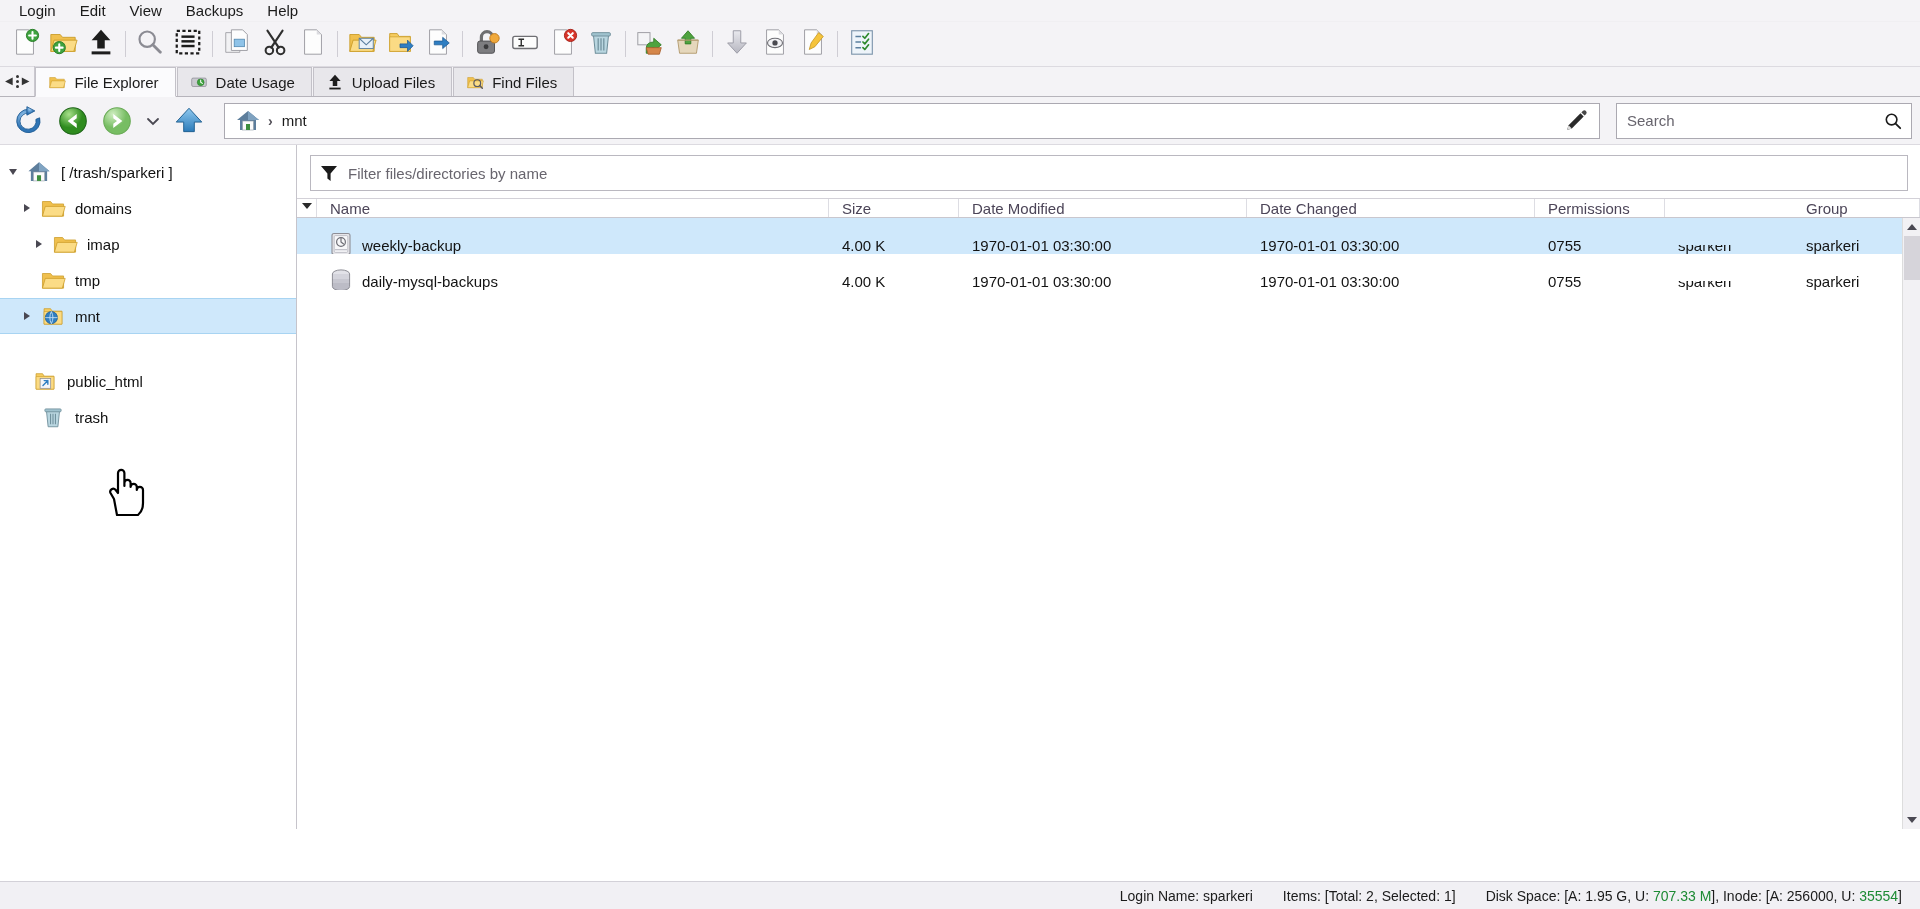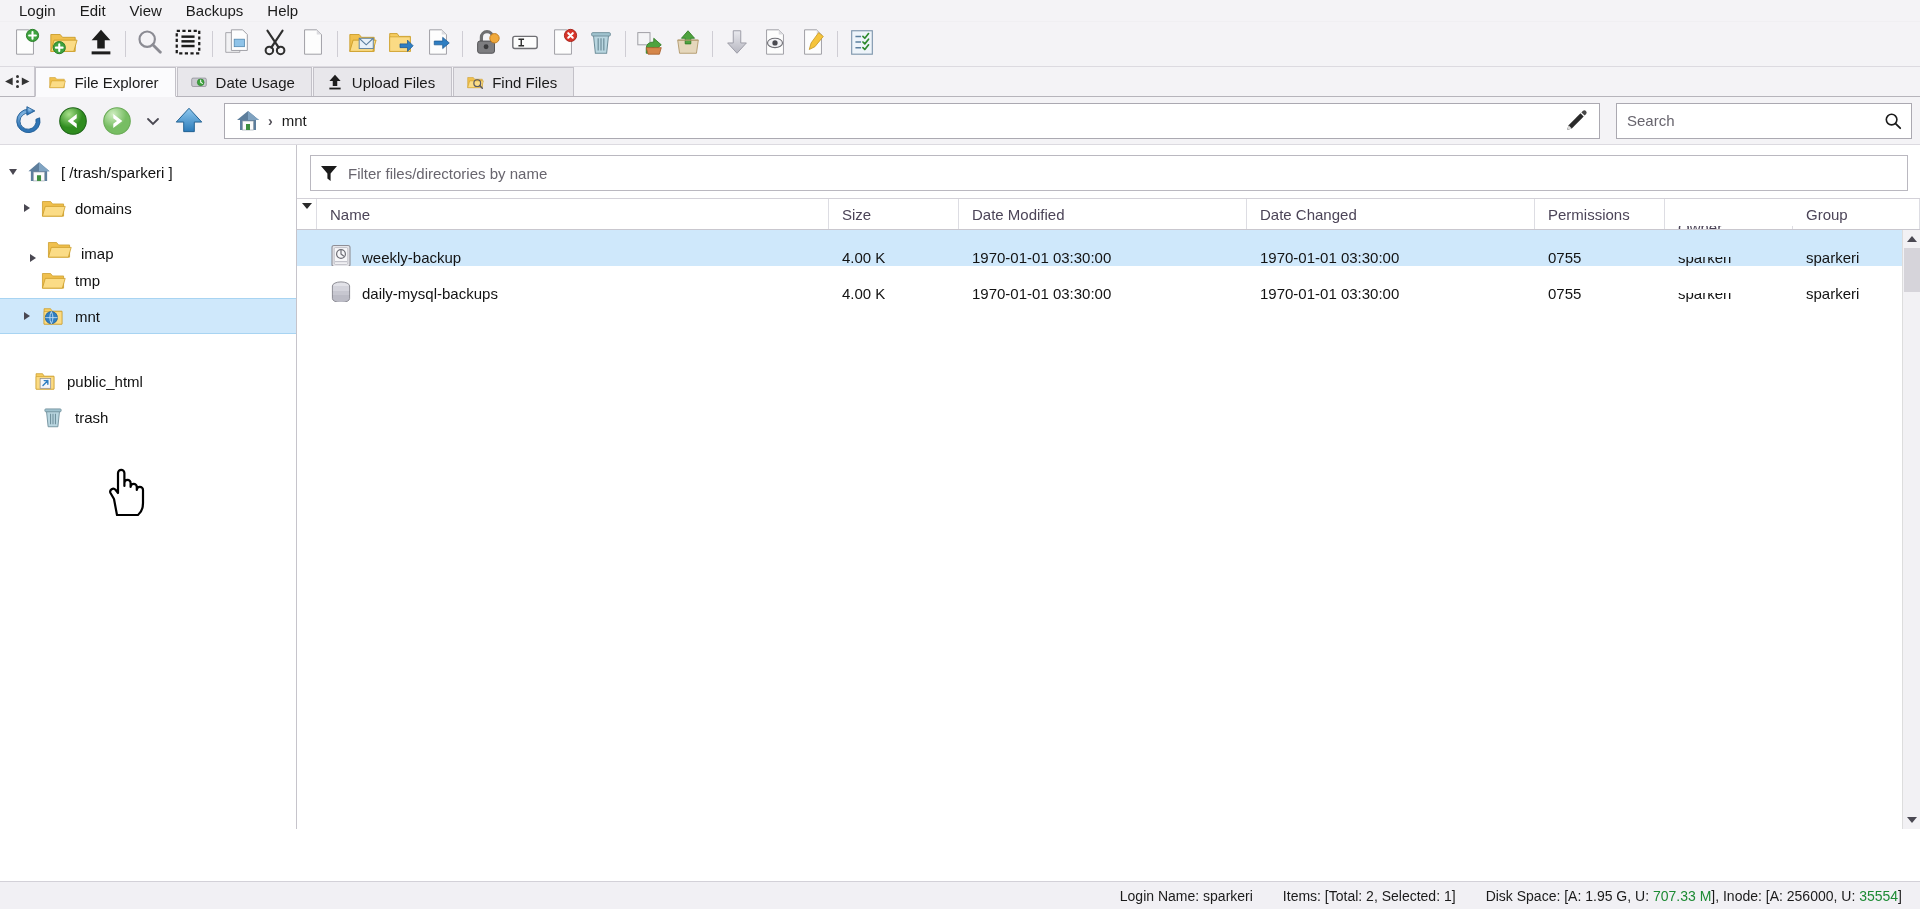--- a/index.html
+++ b/index.html
@@ -242,21 +242,21 @@
 
   .table-wrap {
     flex: 1;
     display: flex;
     flex-direction: column;
     min-height: 0;
     position: relative;
   }
   .thead {
     display: flex;
-    height: 32px;
+    height: 20px;
     border-top: 1px solid #d3d1d8;
     border-bottom: 1px solid #c9c7ce;
     background: #ffffff;
     align-items: stretch;
   }
   .th {
     display: flex;
     align-items: center;
     font-size: 15px;
     color: #4c4558;
@@ -687,21 +687,21 @@
         <div class="tree-row" style="padding-left: 14px;">
           <span class="tw-twisty">
             <span class="chev"></span>
           </span>
           <span class="tree-icon"><svg width="26" height="26" viewBox="0 0 32 32">
               <path d="M3 8 L13 8 L15.5 11 L29 11 L29 26 L3 26 Z" fill="#f0c04e" stroke="#c99a25" stroke-width="0.9"></path>
               <path d="M3 26 L6.5 14 L31 14 L27.5 26 Z" fill="#fbdc86" stroke="#c99a25" stroke-width="0.9"></path>
             </svg></span>
           <span class="tree-label">domains</span>
         </div>
-        <div class="tree-row" style="padding-left: 20px; align-items: flex-end;">
+        <div class="tree-row" style="padding-left: 26px;">
           <span class="tw-twisty">
             <span class="chev"></span>
           </span>
           <span class="tree-icon"><svg width="26" height="26" viewBox="0 0 32 32">
               <path d="M3 8 L13 8 L15.5 11 L29 11 L29 26 L3 26 Z" fill="#f0c04e" stroke="#c99a25" stroke-width="0.9"></path>
               <path d="M3 26 L6.5 14 L31 14 L27.5 26 Z" fill="#fbdc86" stroke="#c99a25" stroke-width="0.9"></path>
             </svg></span>
           <span class="tree-label">imap</span>
         </div>
         <div class="tree-row" style="padding-left: 14px;">

